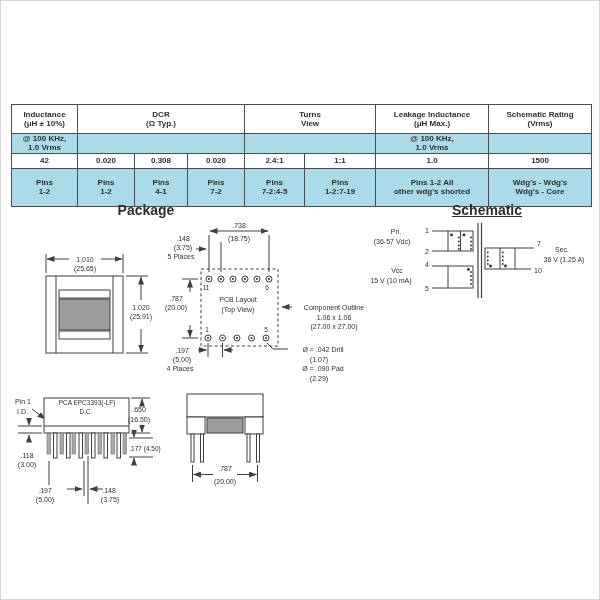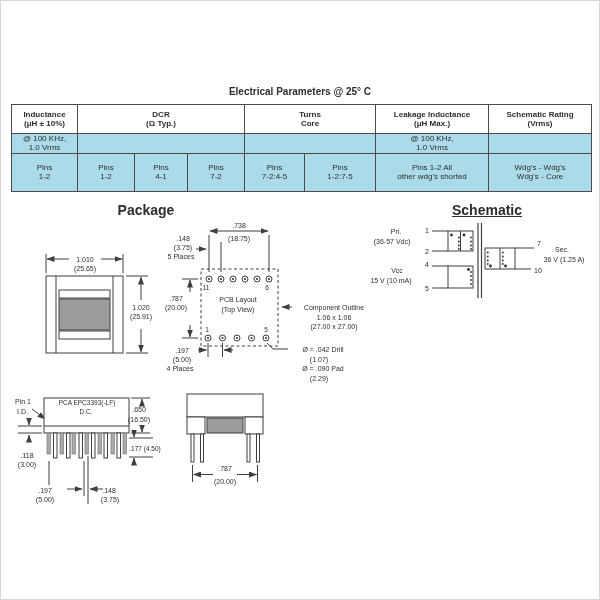--- a/index.html
+++ b/index.html
@@ -7,41 +7,40 @@
         font-family:"Liberation Sans",sans-serif;color:#2e2e2e;overflow:hidden;}
   .main-title{position:absolute;top:85px;left:0;width:100%;text-align:center;
               font-size:10px;font-weight:bold;}
   .sec-title{position:absolute;top:201px;width:90px;text-align:center;
              font-size:14px;font-weight:bold;}
   #pkg-title{left:100px;}
   #sch-title{left:441px;text-decoration:underline;}
   table.ep{position:absolute;left:10px;top:103px;width:580px;border-collapse:collapse;
            table-layout:fixed;border-radius:25px;}
   table.ep th,table.ep td{border:1px solid #4a4a4a;text-align:center;vertical-align:middle;
-           padding:0;font-size:8px;line-height:1.18;color:#2e2e2e;font-weight:normal;}
+           padding:0;font-size:8px;line-height:1.18;color:#2e2e2e;font-weight:bold;}
   table.ep th{font-weight:bold;}
   .blue{background:#abdbe9;}
   tr.r1{height:29px;} tr.r2{height:18px;} tr.r3{height:15px;} tr.r4{height:38px;}
   svg{position:absolute;left:0;top:195px;}
   .ln{stroke:#3f3f3f;stroke-width:1;fill:none;}
   .ln12{stroke:#3f3f3f;stroke-width:1.2;fill:none;}
   .dash{stroke:#3f3f3f;stroke-width:1;fill:none;stroke-dasharray:3,2.5;}
   .wrect{fill:#ffffff;stroke:#3f3f3f;stroke-width:1;}
   .grect{fill:#9c9c9c;stroke:#3f3f3f;stroke-width:1;}
   .gpin{fill:#aaaaaa;stroke:#6b6b6b;stroke-width:0.6;}
   .dot{fill:#2e2e2e;}
   .t{font:7px "Liberation Sans",sans-serif;fill:#2e2e2e;}
   .t65{font:6.5px "Liberation Sans",sans-serif;fill:#2e2e2e;}
 </style>
 </head>
 <body>
 
 <div id="page">
 
-  <div class="main-title">Electrical Parameters @ 25° C</div>
 
   <table class="ep">
     <colgroup>
       <col style="width:66px">
         <col style="width:57px">
         <col style="width:53px">
         <col style="width:57px">
       <col style="width:60px">
         <col style="width:71px">
         <col style="width:113px">
@@ -52,21 +51,21 @@
       <th>
         <div>Inductance</div>
         <div>(μH ± 10%)</div>
       </th>
       <th colspan="3">
         <div>DCR</div>
         <div>(Ω Typ.)</div>
       </th>
       <th colspan="2">
         <div>Turns</div>
-        <div>Core</div>
+        <div>View</div>
       </th>
       <th>
         <div>Leakage Inductance</div>
         <div>(μH Max.)</div>
       </th>
       <th>
         <div>Schematic Rating</div>
         <div>(Vrms)</div>
       </th>
     </tr>
@@ -76,20 +75,30 @@
         <div>1.0 Vrms</div>
       </td>
       <td class="blue" colspan="3"></td>
       <td class="blue" colspan="2"></td>
       <td class="blue">
         <div>@ 100 KHz,</div>
         <div>1.0 Vrms</div>
       </td>
       <td class="blue"></td>
     </tr>
+    <tr class="r3">
+      <td>42</td>
+      <td>0.020</td>
+      <td>0.308</td>
+      <td>0.020</td>
+      <td>2.4:1</td>
+      <td>1:1</td>
+      <td>1.0</td>
+      <td>1500</td>
+    </tr>
     <tr class="r4">
       <td class="blue">
         <div>Pins</div>
         <div>1-2</div>
       </td>
       <td class="blue">
         <div>Pins</div>
         <div>1-2</div>
       </td>
       <td class="blue">
@@ -99,21 +108,21 @@
       <td class="blue">
         <div>Pins</div>
         <div>7-2</div>
       </td>
       <td class="blue">
         <div>Pins</div>
         <div>7-2:4-5</div>
       </td>
       <td class="blue">
         <div>Pins</div>
-        <div>1-2:7-5</div>
+        <div>1-2:7-19</div>
       </td>
       <td class="blue">
         <div>Pins 1-2 All</div>
         <div>other wdg's shorted</div>
       </td>
       <td class="blue">
         <div>Wdg's - Wdg's</div>
         <div>Wdg's -  Core</div>
       </td>
     </tr>

